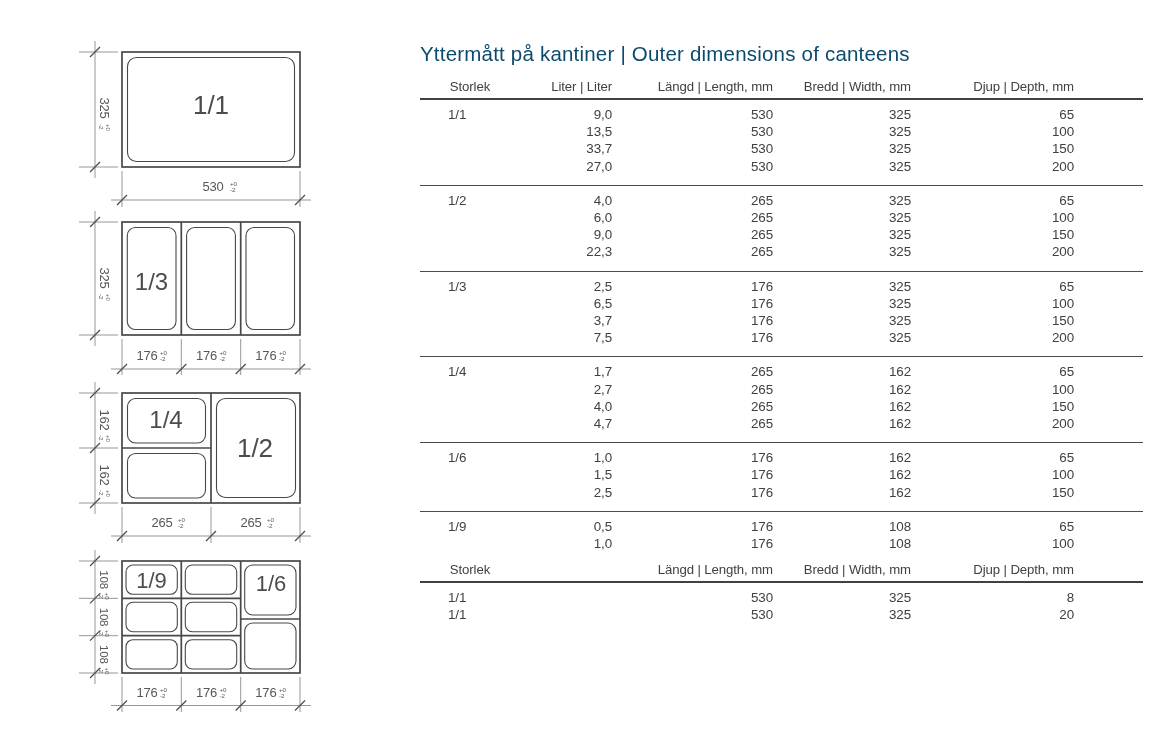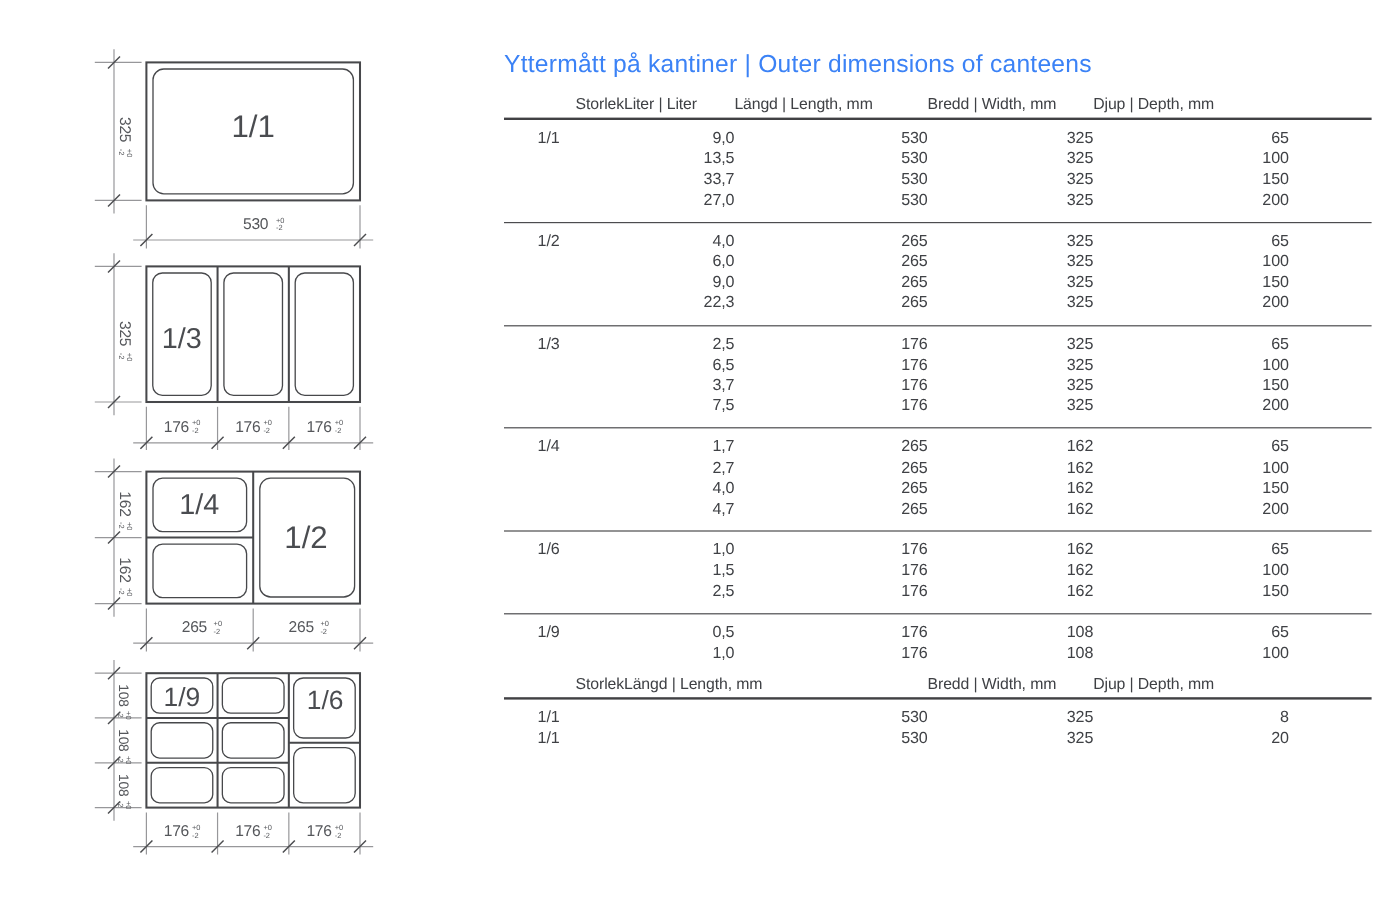--- a/index.html
+++ b/index.html
@@ -13,27 +13,27 @@
   .tick{stroke:#4b4c4f;stroke-width:1.2}
   svg text{fill:#55575b;font-family:"Liberation Sans",sans-serif}
   .dt{font-size:13px;letter-spacing:-.2px}
   .dt4{font-size:11.5px;letter-spacing:-.2px}
   .tol{font-size:6.2px}
   .pl{fill:#4a4c50;font-size:26px}
   .pl2{fill:#4a4c50;font-size:24px}
   .pl3{fill:#4a4c50;font-size:22px}
   
   .rpanel{position:absolute;left:420px;top:42px;width:723px}
-  h2{font-weight:400;font-size:20.5px;color:#3b82f6;margin:0 0 13px 0;letter-spacing:.2px}
+  h2{font-weight:400;font-size:20.5px;color:#0c4a6e;margin:0 0 13px 0;letter-spacing:.2px}
   .t2title{margin-top:57px}
   .grid5{display:grid;grid-template-columns:100px 92px 161px 138px 163px;padding-right:69px}
   .grid4{display:grid;grid-template-columns:100px 253px 138px 163px;padding-right:69px}
   .thead{font-size:13.2px;padding-bottom:4px;border-bottom:2px solid #414144;color:#3f4145}
-  .thead div{text-align:left;letter-spacing:-.1px}
-  .thead .first{text-align:right}
+  .thead div{text-align:right;letter-spacing:-.1px}
+  .thead .first{text-align:center}
   .tgroup{padding:6px 0 10px 0;border-bottom:1px solid #4c4c4f}
   .tgroup.last{border-bottom:none}
   .row{font-size:13.4px;line-height:17.2px;letter-spacing:-.1px}
   .row div{text-align:right}
   .row .storlek{text-align:left;padding-left:28px}
 </style>
 </head>
 <body>
 
 <div class="page">

